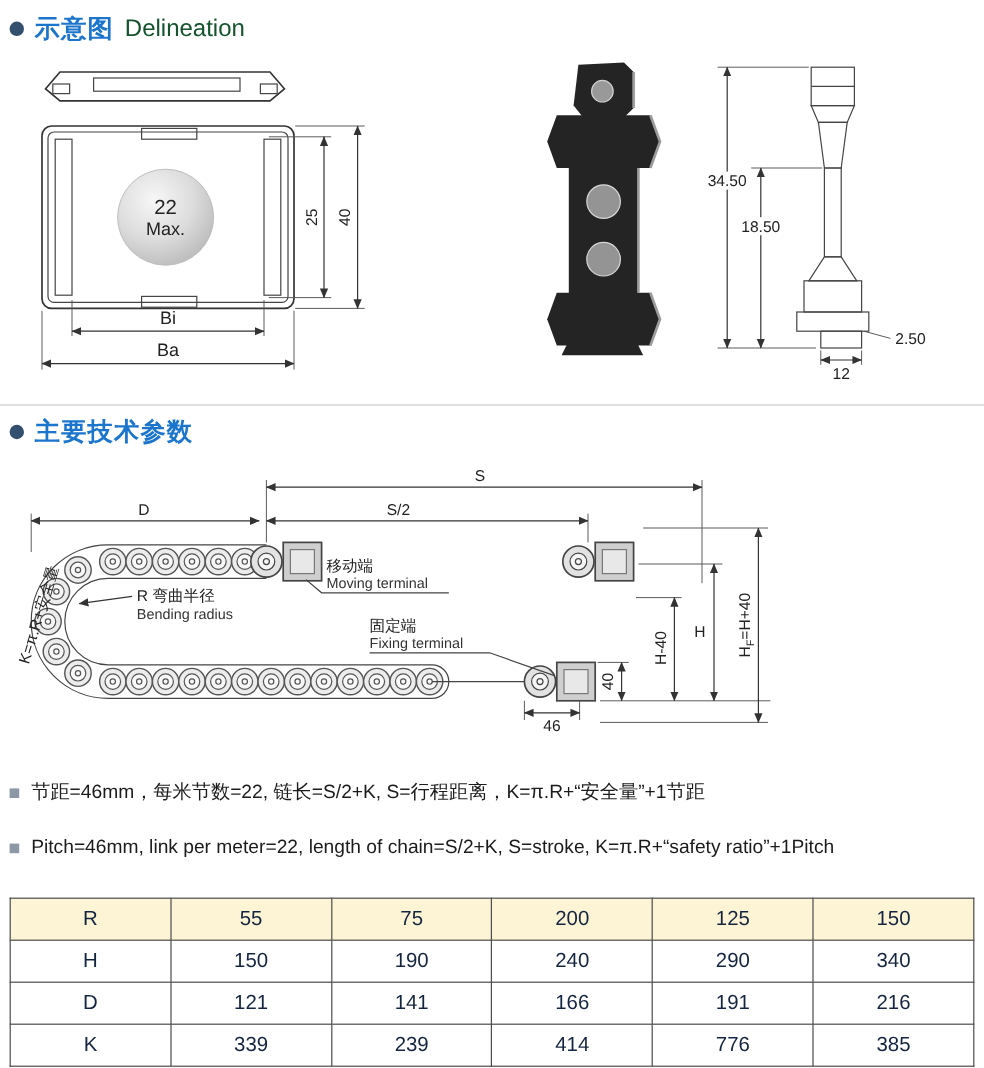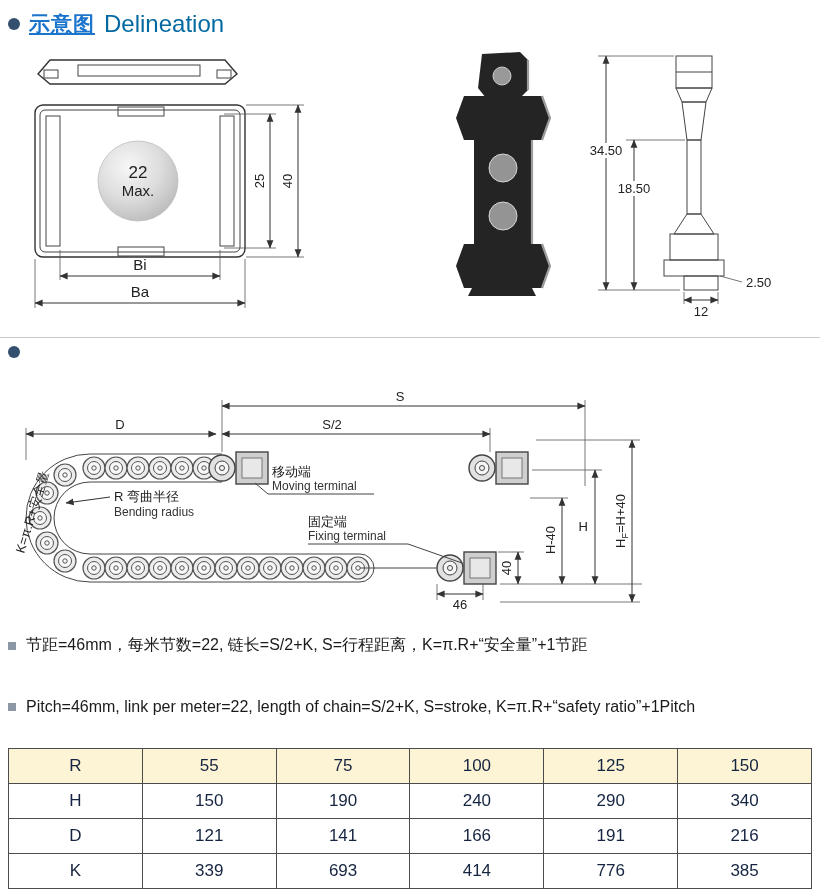--- a/index.html
+++ b/index.html
@@ -2,22 +2,22 @@
 <html><head>
 <meta charset="utf-8">
 <style>
   * { margin:0; padding:0; box-sizing:border-box; }
   html,body { background:#ffffff; }
   body { font-family:"Liberation Sans","DejaVu Sans",sans-serif; }
   .page { position:relative; width:820px; height:890px; background:#fff; overflow:hidden; }
 
   .hdr { position:absolute; display:flex; align-items:center; gap:9px; white-space:nowrap; }
   .bullet-circle { width:12px; height:12px; border-radius:50%; background:#33506e; flex:0 0 auto; }
-  .hdr .zh { font-size:21px; font-weight:bold; color:#1c75cc; letter-spacing:1px;text-decoration:underline; }
-  .hdr .en { font-size:24px; color:#0369a1; }
+  .hdr .zh { font-size:21px; font-weight:bold; color:#1c75cc; letter-spacing:1px; }
+  .hdr .en { font-size:20px; color:#14532d; }
 
   .divider { position:absolute; left:0; top:337px; width:820px; height:1px; background:#c9c9c9; }
 
   .note { position:absolute; display:flex; align-items:center; gap:10px; font-size:16px; color:#1b1b1b; white-space:nowrap; }
   .bullet-square { width:8px; height:8px; background:#8c98a6; flex:0 0 auto; }
 
   table.data { position:absolute; left:8px; top:748px; width:804px; border-collapse:collapse; table-layout:fixed; }
   table.data td { border:1px solid #4c4c4c; height:35px; text-align:center; vertical-align:middle;
                   font-size:17px; color:#152440; }
   table.data tr.hl td { background:#fcf4d4; }
@@ -162,20 +162,21 @@
       <line class="ext" x1="288" y1="248" x2="288" y2="260"></line>
       <line class="dim" x1="254" y1="256" x2="288" y2="256" marker-start="url(#ar2)" marker-end="url(#ar2)"></line>
       <text class="dimtext" x="271" y="272" text-anchor="middle">12</text>
     </g>
   </svg>
 
   <div class="divider"></div>
 
   <div class="hdr" style="left:8px; top:346px;">
     <span class="bullet-circle"></span>
+    <span class="zh">主要技术参数</span>
   </div>
 
   <svg style="left:10px; top:388px;" width="660" height="240" viewBox="0 0 660 240">
     <defs>
       <marker id="ar3" viewBox="0 0 10 10" refX="8.5" refY="5" markerWidth="9" markerHeight="9" orient="auto-start-reverse">
         <path d="M0,1.2 L9,5 L0,8.8 Z" fill="#333"></path>
       </marker>
       <g id="clink">
         <circle r="11" fill="#ececec" stroke="#555" stroke-width="1.2"></circle>
         <circle r="6.5" fill="#f8f8f8" stroke="#555" stroke-width="1"></circle>
@@ -306,21 +307,21 @@
     </g>
 
     <g>
       <line class="ext" x1="427" y1="196" x2="427" y2="212"></line>
       <line class="ext" x1="473" y1="196" x2="473" y2="212"></line>
       <line class="dim" x1="427" y1="206" x2="473" y2="206" marker-start="url(#ar3)" marker-end="url(#ar3)"></line>
       <text class="dimtext" x="450" y="221" text-anchor="middle">46</text>
     </g>
   </svg>
 
-  <div class="note" style="left:8px; top:635px;justify-content:space-between;">
+  <div class="note" style="left:8px; top:650px;justify-content:space-between;">
     <span class="bullet-square"></span>
     <span>节距=46mm，每米节数=22, 链长=S/2+K, S=行程距离，K=π.R+“安全量”+1节距</span>
   </div>
   <div class="note" style="left:8px; top:698px;">
     <span class="bullet-square"></span>
     <span>Pitch=46mm, link per meter=22, length of chain=S/2+K, S=stroke, K=π.R+“safety ratio”+1Pitch</span>
   </div>
 
   <table class="data">
     <colgroup>
@@ -329,21 +330,21 @@
         <col>
         <col>
         <col>
         <col>
       </colgroup>
     <tbody>
       <tr class="hl">
         <td>R</td>
         <td>55</td>
         <td>75</td>
-        <td>100</td>
+        <td>200</td>
         <td>125</td>
         <td>150</td>
       </tr>
       <tr>
         <td>H</td>
         <td>150</td>
         <td>190</td>
         <td>240</td>
         <td>290</td>
         <td>340</td>
@@ -352,21 +353,21 @@
         <td>D</td>
         <td>121</td>
         <td>141</td>
         <td>166</td>
         <td>191</td>
         <td>216</td>
       </tr>
       <tr>
         <td>K</td>
         <td>339</td>
-        <td>693</td>
+        <td>239</td>
         <td>414</td>
         <td>776</td>
         <td>385</td>
       </tr>
     </tbody>
   </table>
 
 </div>
 
 </body></html>

